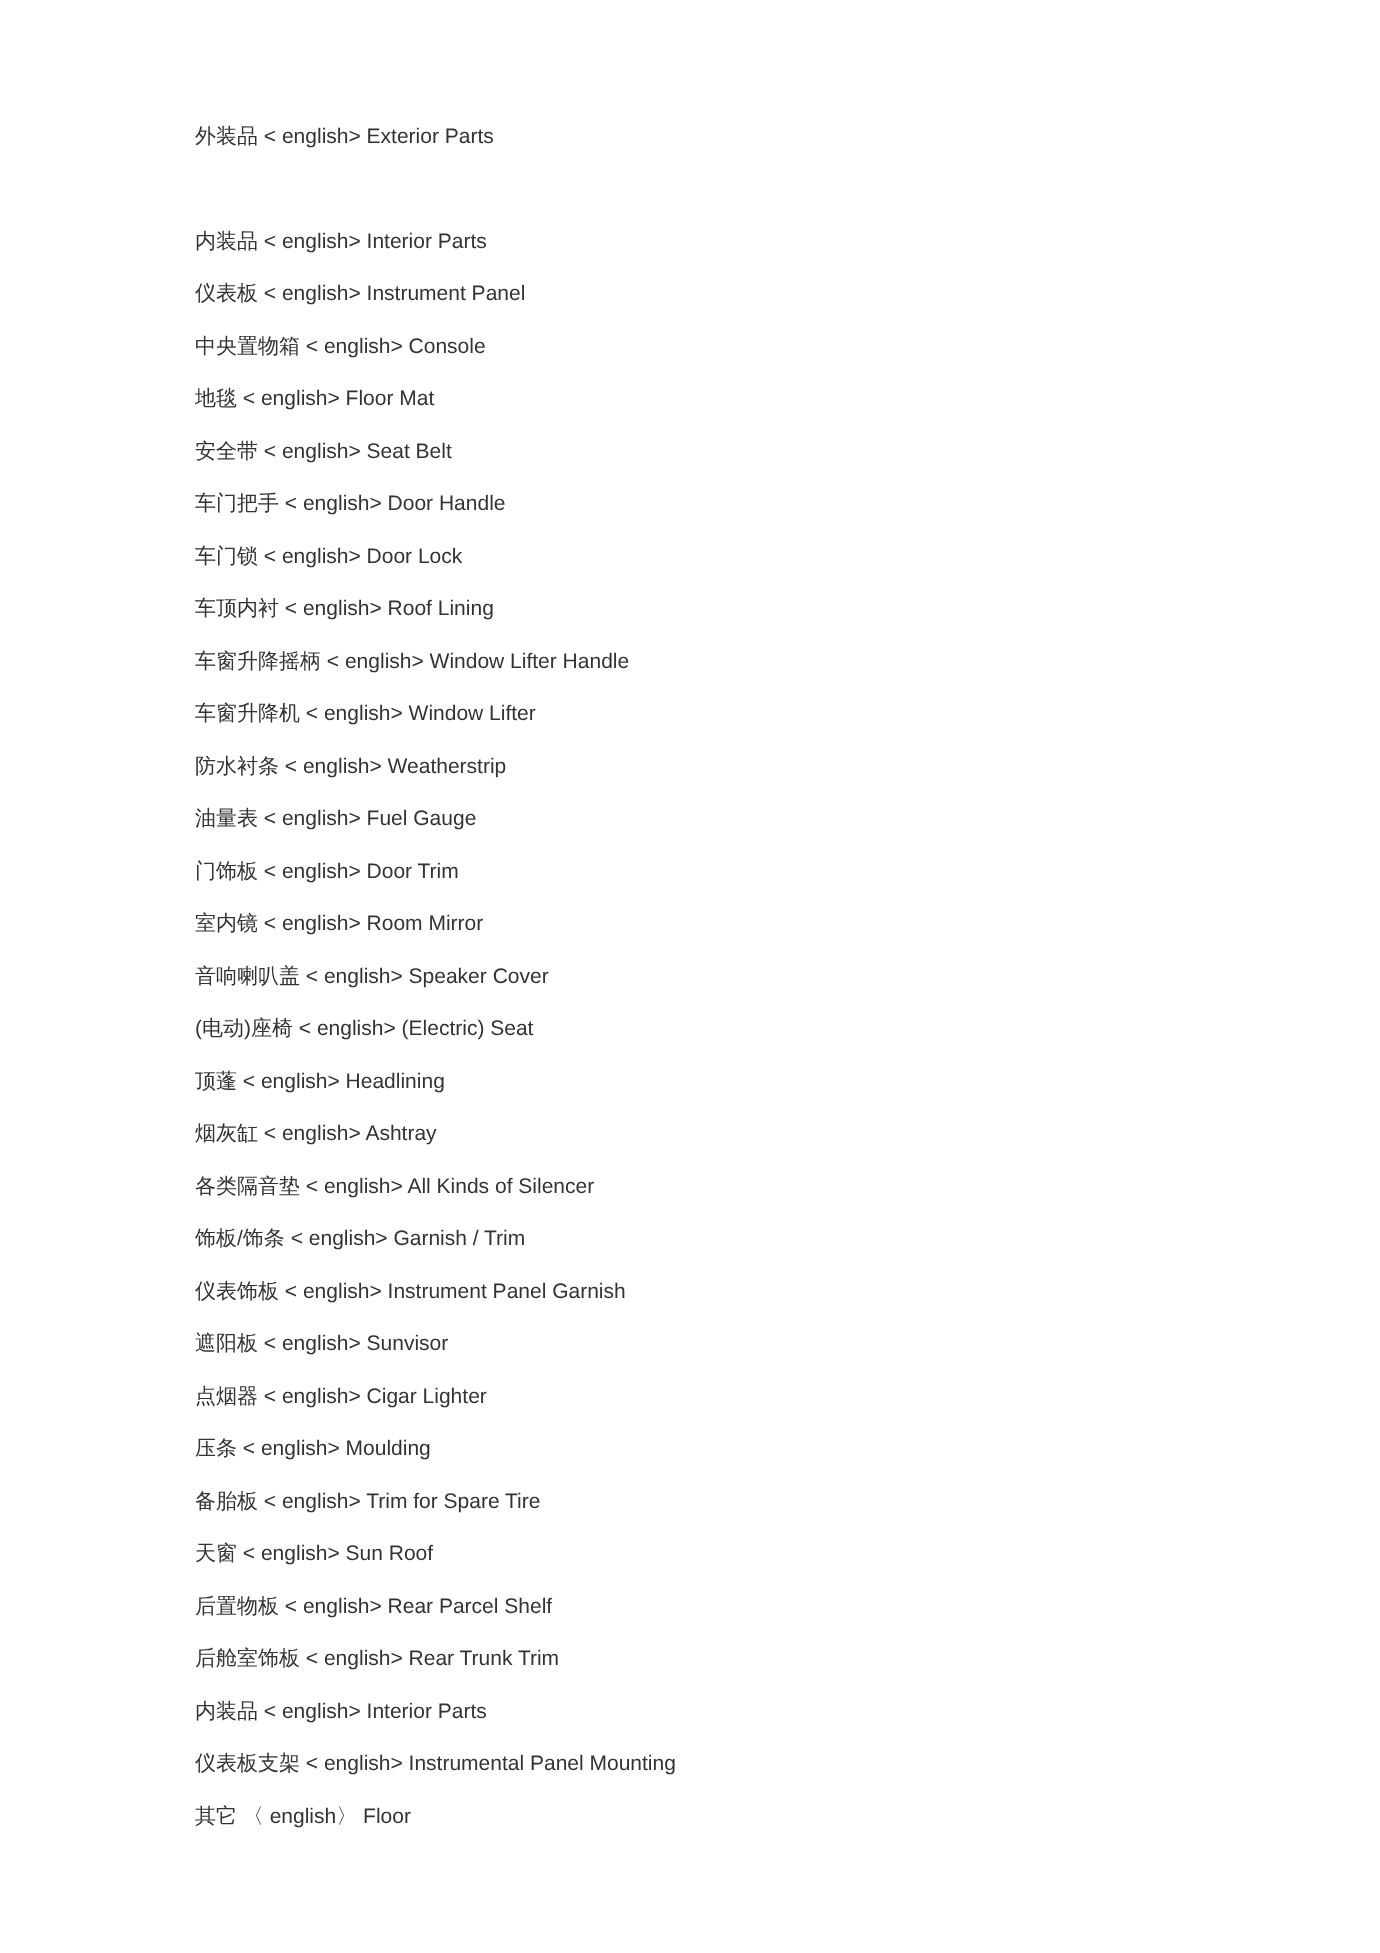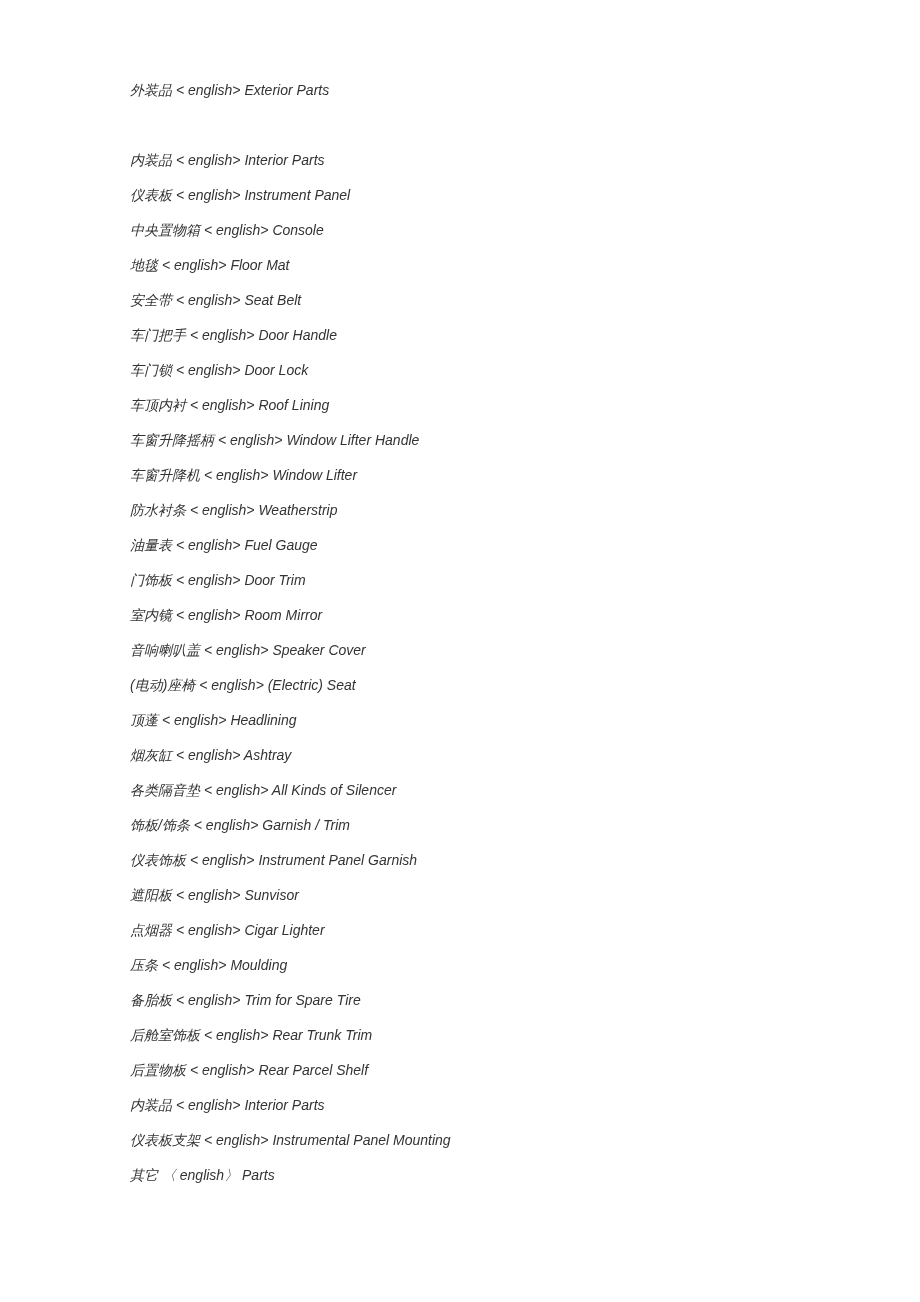--- a/index.html
+++ b/index.html
@@ -12,21 +12,20 @@
       font-family: Arial, "Microsoft YaHei", sans-serif;
       font-size: 14px;
       color: #333333;
       width: 920px;
       min-height: 1302px;
       padding: 80px 130px;
     }
     .item-row {
       margin-bottom: 14px;
       line-height: 1.5;
-      font-style: italic;
     }
   </style>
 </head>
 <body>
 
 <div id="content-list">
     <div class="item-row">外装品  &lt; english&gt; Exterior Parts</div>
     <div class="item-row">&nbsp;</div>
     <div class="item-row">内装品  &lt; english&gt; Interior Parts</div>
     <div class="item-row">仪表板  &lt; english&gt; Instrument Panel</div>
@@ -46,18 +45,19 @@
     <div class="item-row">(电动)座椅  &lt; english&gt; (Electric) Seat</div>
     <div class="item-row">顶蓬  &lt; english&gt; Headlining</div>
     <div class="item-row">烟灰缸  &lt; english&gt; Ashtray</div>
     <div class="item-row">各类隔音垫  &lt; english&gt; All Kinds of Silencer</div>
     <div class="item-row">饰板/饰条  &lt; english&gt; Garnish / Trim</div>
     <div class="item-row">仪表饰板  &lt; english&gt; Instrument Panel Garnish</div>
     <div class="item-row">遮阳板  &lt; english&gt; Sunvisor</div>
     <div class="item-row">点烟器  &lt; english&gt; Cigar Lighter</div>
     <div class="item-row">压条  &lt; english&gt; Moulding</div>
     <div class="item-row">备胎板  &lt; english&gt; Trim for Spare Tire</div>
+    <div class="item-row">天窗  &lt; english&gt; Sun Roof</div>
+    <div class="item-row">后置物板  &lt; english&gt; Rear Parcel Shelf</div>
     <div class="item-row">后舱室饰板  &lt; english&gt; Rear Trunk Trim</div>
-    <div class="item-row">后置物板  &lt; english&gt; Rear Parcel Shelf</div>
     <div class="item-row">内装品  &lt; english&gt; Interior Parts</div>
     <div class="item-row">仪表板支架  &lt; english&gt; Instrumental Panel Mounting</div>
-    <div class="item-row">其它  〈 english〉 Parts</div>
+    <div class="item-row">其它  〈 english〉 Floor</div>
   </div>
 
 </body></html>

